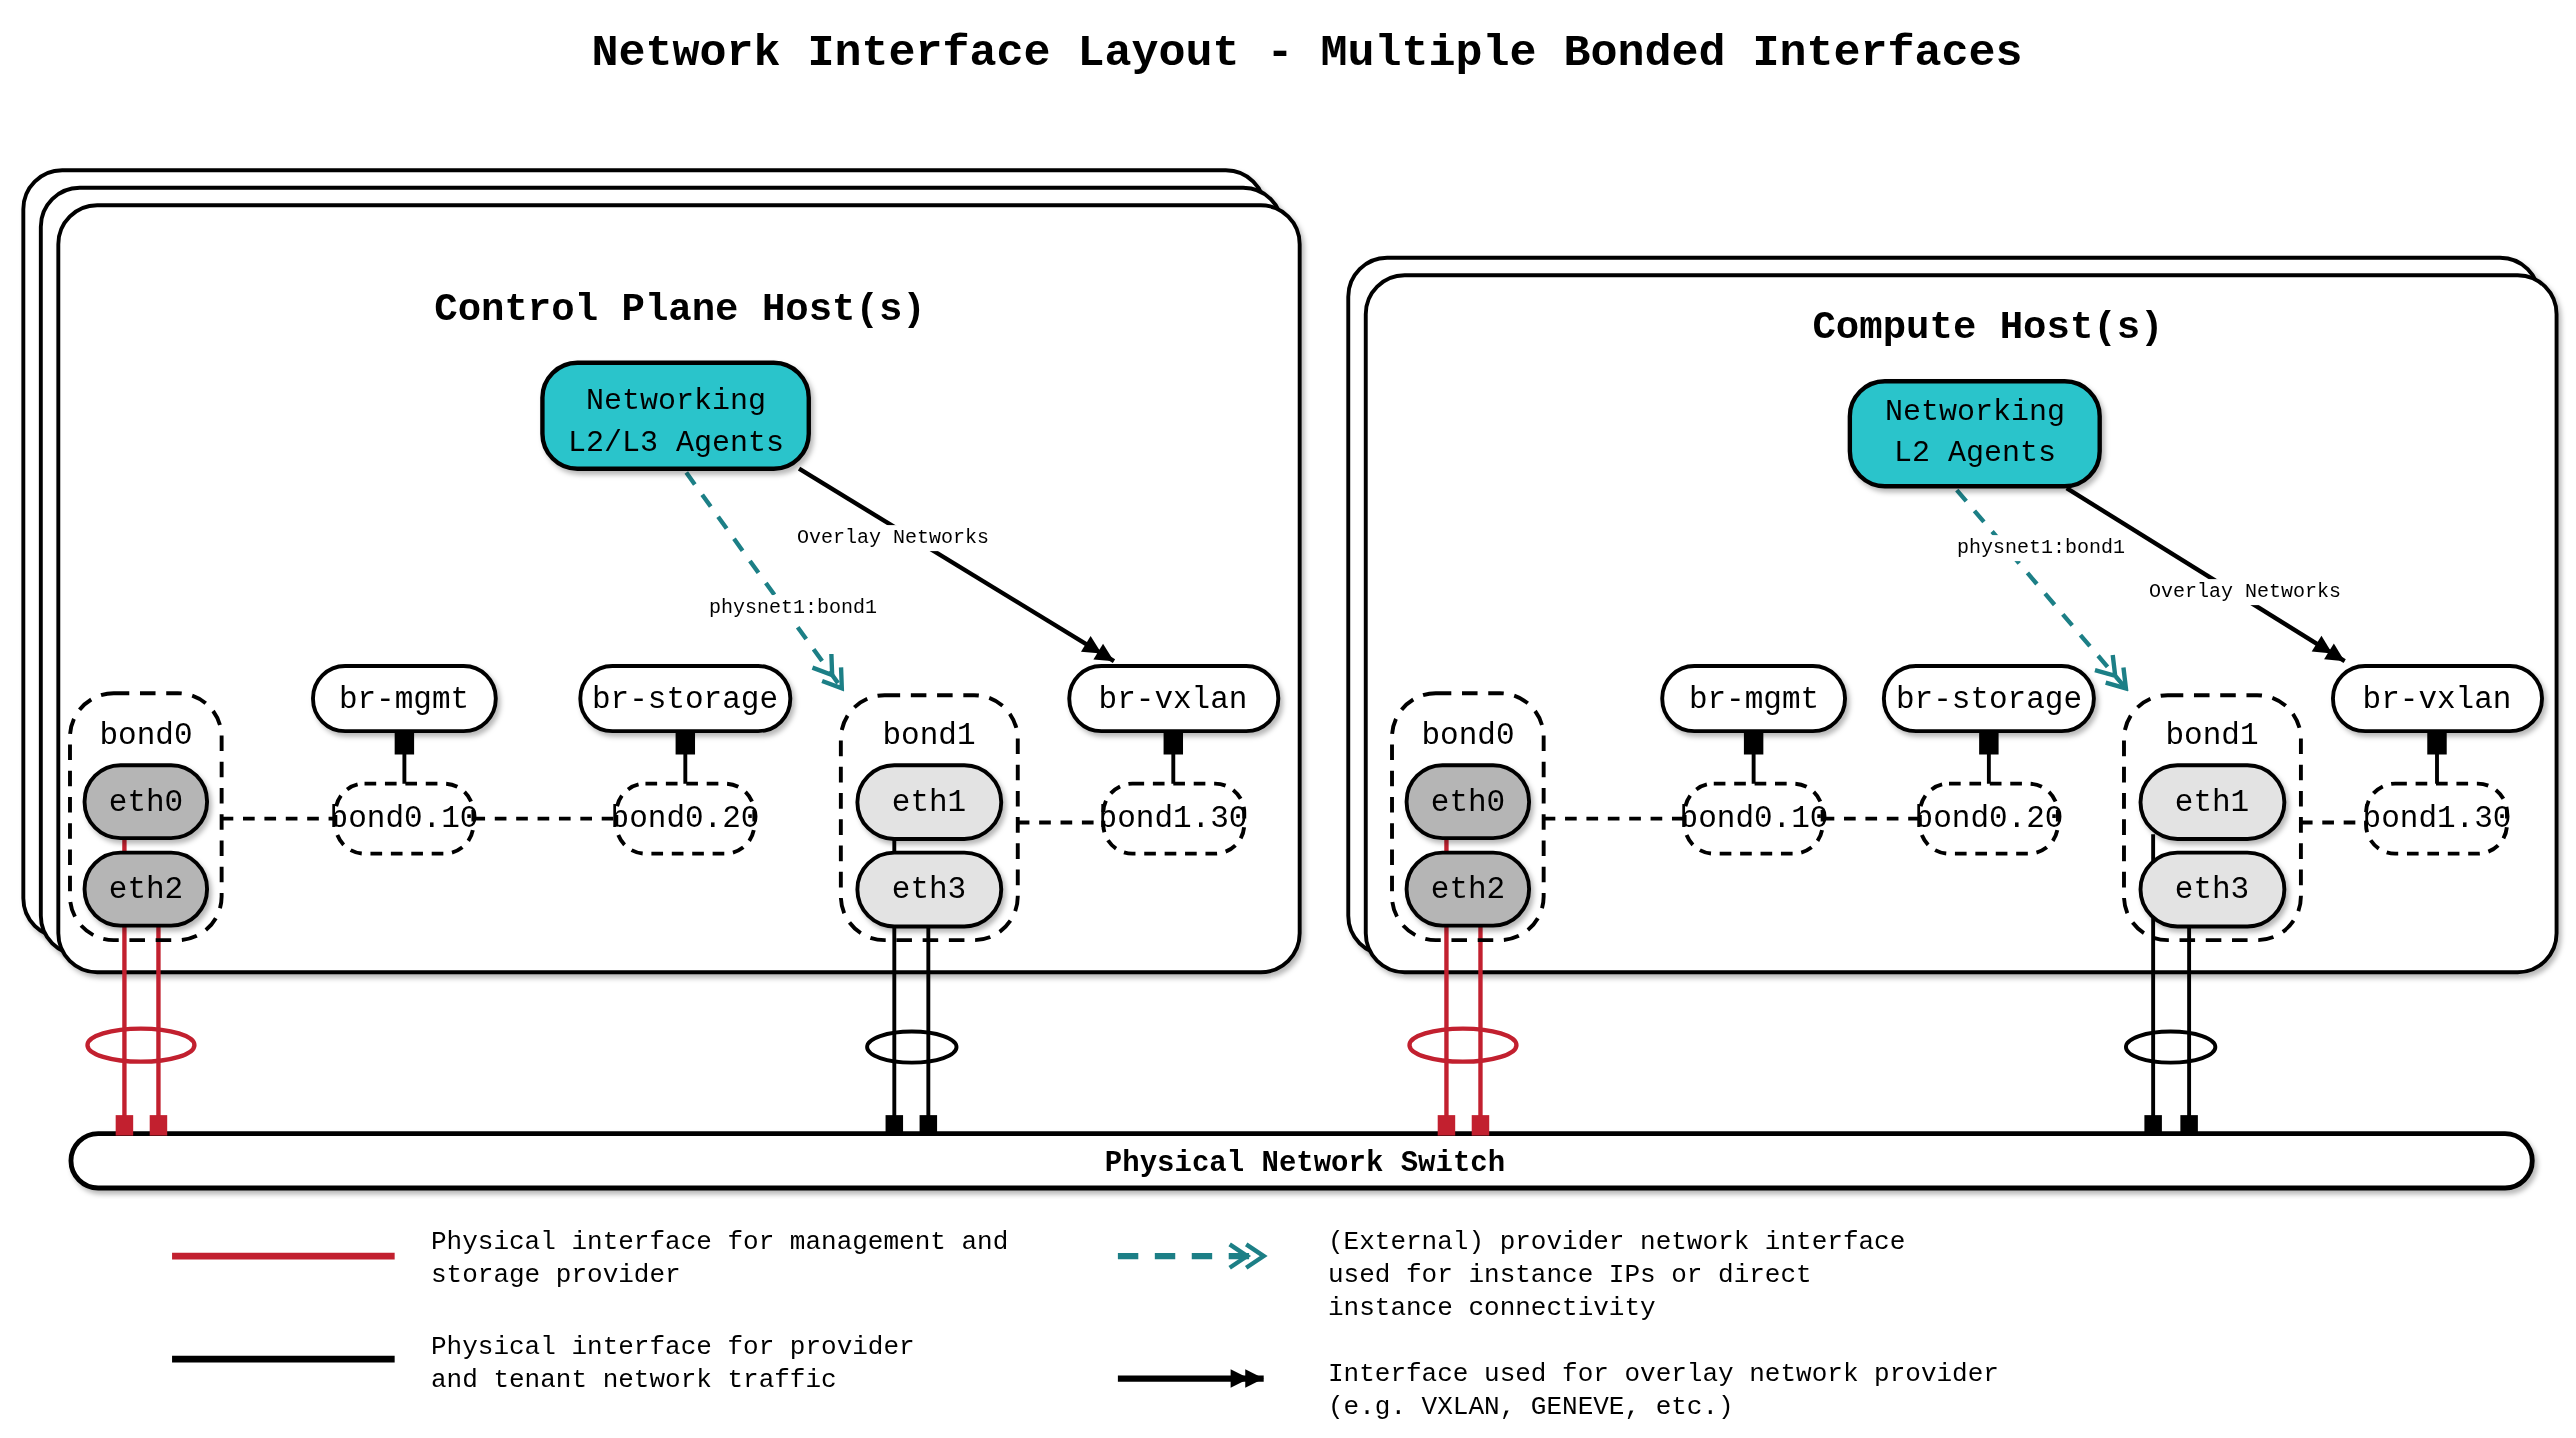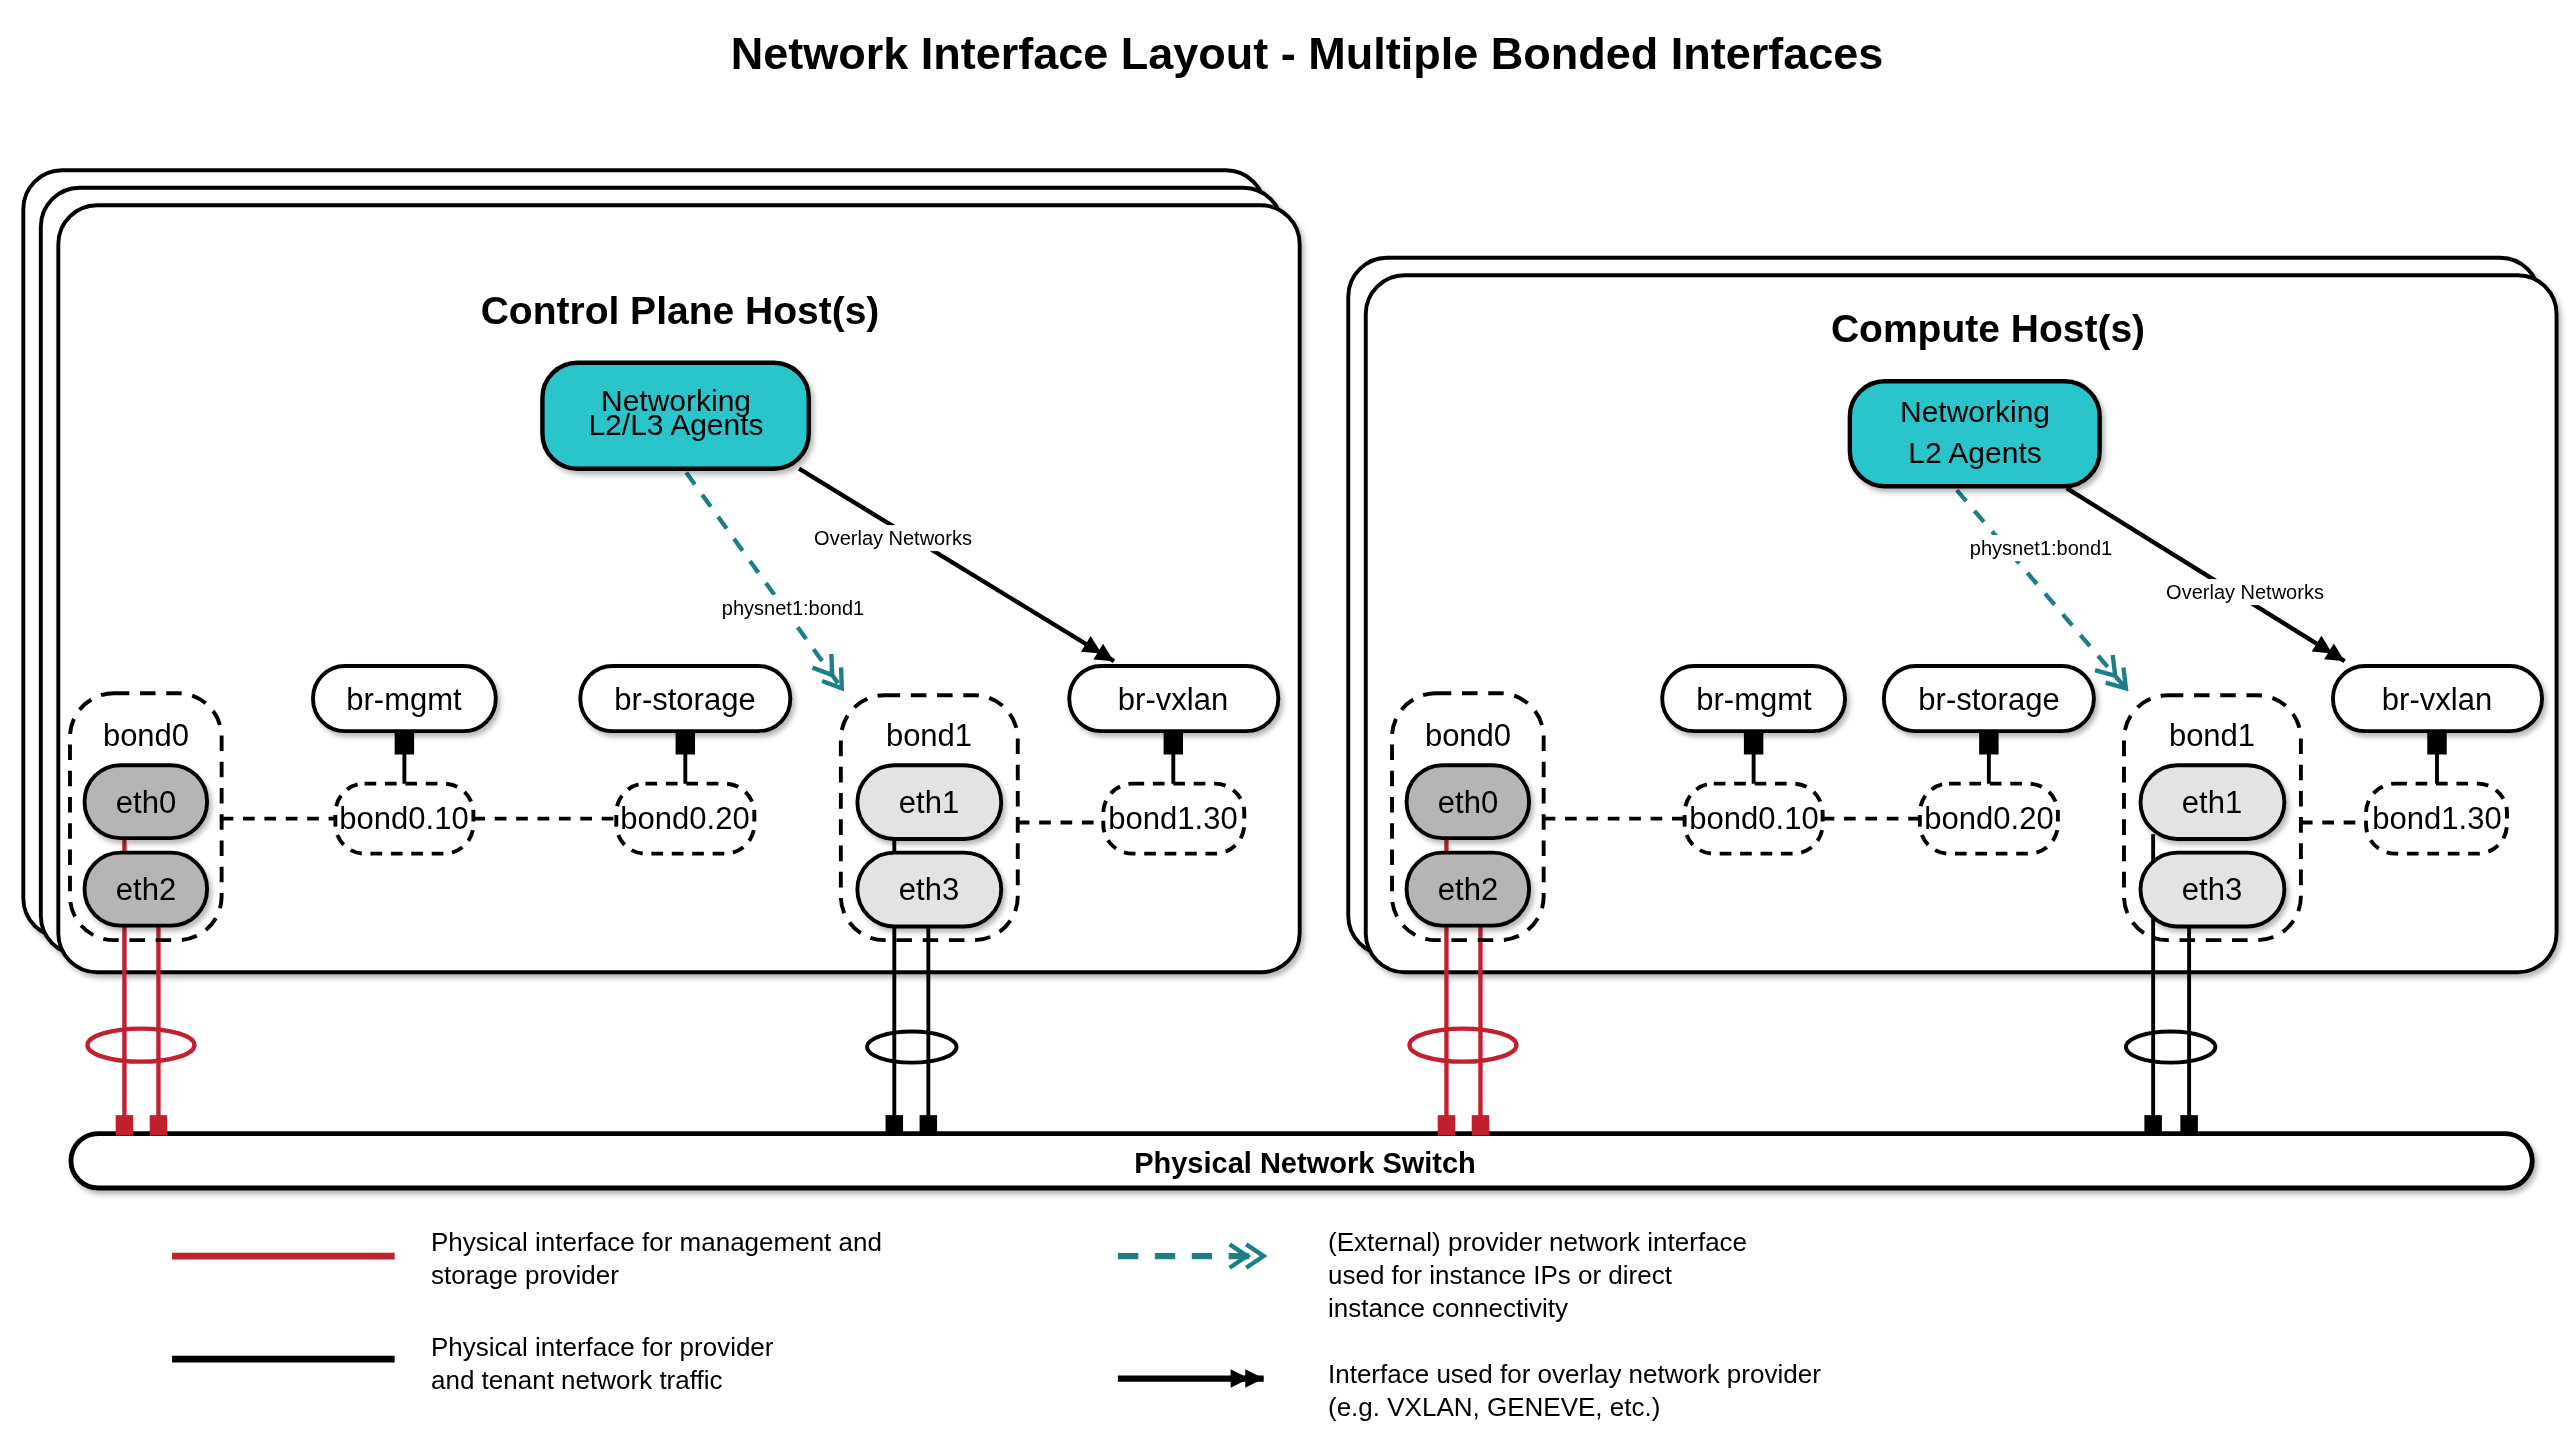--- a/index.html
+++ b/index.html
@@ -1,17 +1,17 @@
 <!DOCTYPE html>
 <html style="--teal-fill: #2BC4CB; --teal-dark: #1C7F86; --red: #C2202F; --gray-dark: #B5B5B5; --gray-light: #E3E3E3;"><head>
 <meta charset="utf-8">
 <style>
   html,body{margin:0;padding:0;background:#fff;}
   #stage{position:relative;width:2576px;height:1439px;background:#fff;overflow:hidden;
-         font-family:Liberation Sans, sans-serif;color:#000;}
+         font-family:Liberation Mono, monospace;color:#000;}
   svg{position:absolute;left:0;top:0;}
 
   
   .card{fill:#fff;stroke:#000;stroke-width:4;}
   .switchbar{fill:#fff;stroke:#000;stroke-width:5;}
   .pill-white{fill:#fff;stroke:#000;stroke-width:4;}
   .pill-dark{fill:var(--gray-dark,#B5B5B5);stroke:#000;stroke-width:4;}
   .pill-light{fill:var(--gray-light,#E3E3E3);stroke:#000;stroke-width:4;}
   .pill-dashed{fill:#fff;stroke:#000;stroke-width:4;stroke-dasharray:12 9;}
   .group-dashed{fill:none;stroke:#000;stroke-width:4;stroke-dasharray:16 11;}
@@ -169,21 +169,21 @@
   <path class="teal-arrow-leg" d="M1150,1292 L1300,1292" marker-end="url(#arrow-chevron)"></path>
   <path class="blk-arrow-leg" d="M1150,1418 L1300,1418" marker-end="url(#arrow-black)"></path>
 </svg>
 
 <div class="lbl title" style="left:1307px;top:53px;">Network Interface Layout - Multiple Bonded Interfaces</div>
 
 <div class="lbl host-title" style="left:680px;top:310px;">Control Plane Host(s)</div>
 <div class="lbl host-title" style="left:1952px;top:328px;margin-left:36px;">Compute Host(s)</div>
 
 <div class="lbl agent-lbl" style="left:676px;top:401px;">Networking</div>
-<div class="lbl agent-lbl" style="left:676px;top:425px;">L2/L3 Agents</div>
+<div class="lbl agent-lbl" style="left:676px;top:443px;">L2/L3 Agents</div>
 <div class="lbl agent-lbl" style="left:1975px;top:412px;">Networking</div>
 <div class="lbl agent-lbl" style="left:1975px;top:453px;">L2 Agents</div>
 
 <div class="lbl edge-lbl" style="left:893px;top:538px;">Overlay Networks</div>
 <div class="lbl edge-lbl" style="left:793px;top:608px;">physnet1:bond1</div>
 <div class="lbl edge-lbl" style="left:2041px;top:548px;">physnet1:bond1</div>
 <div class="lbl edge-lbl" style="left:2245px;top:592px;">Overlay Networks</div>
 
 <div class="lbl" style="left:404px;top:699px;">br-mgmt</div>
 <div class="lbl" style="left:685px;top:699px;">br-storage</div>

